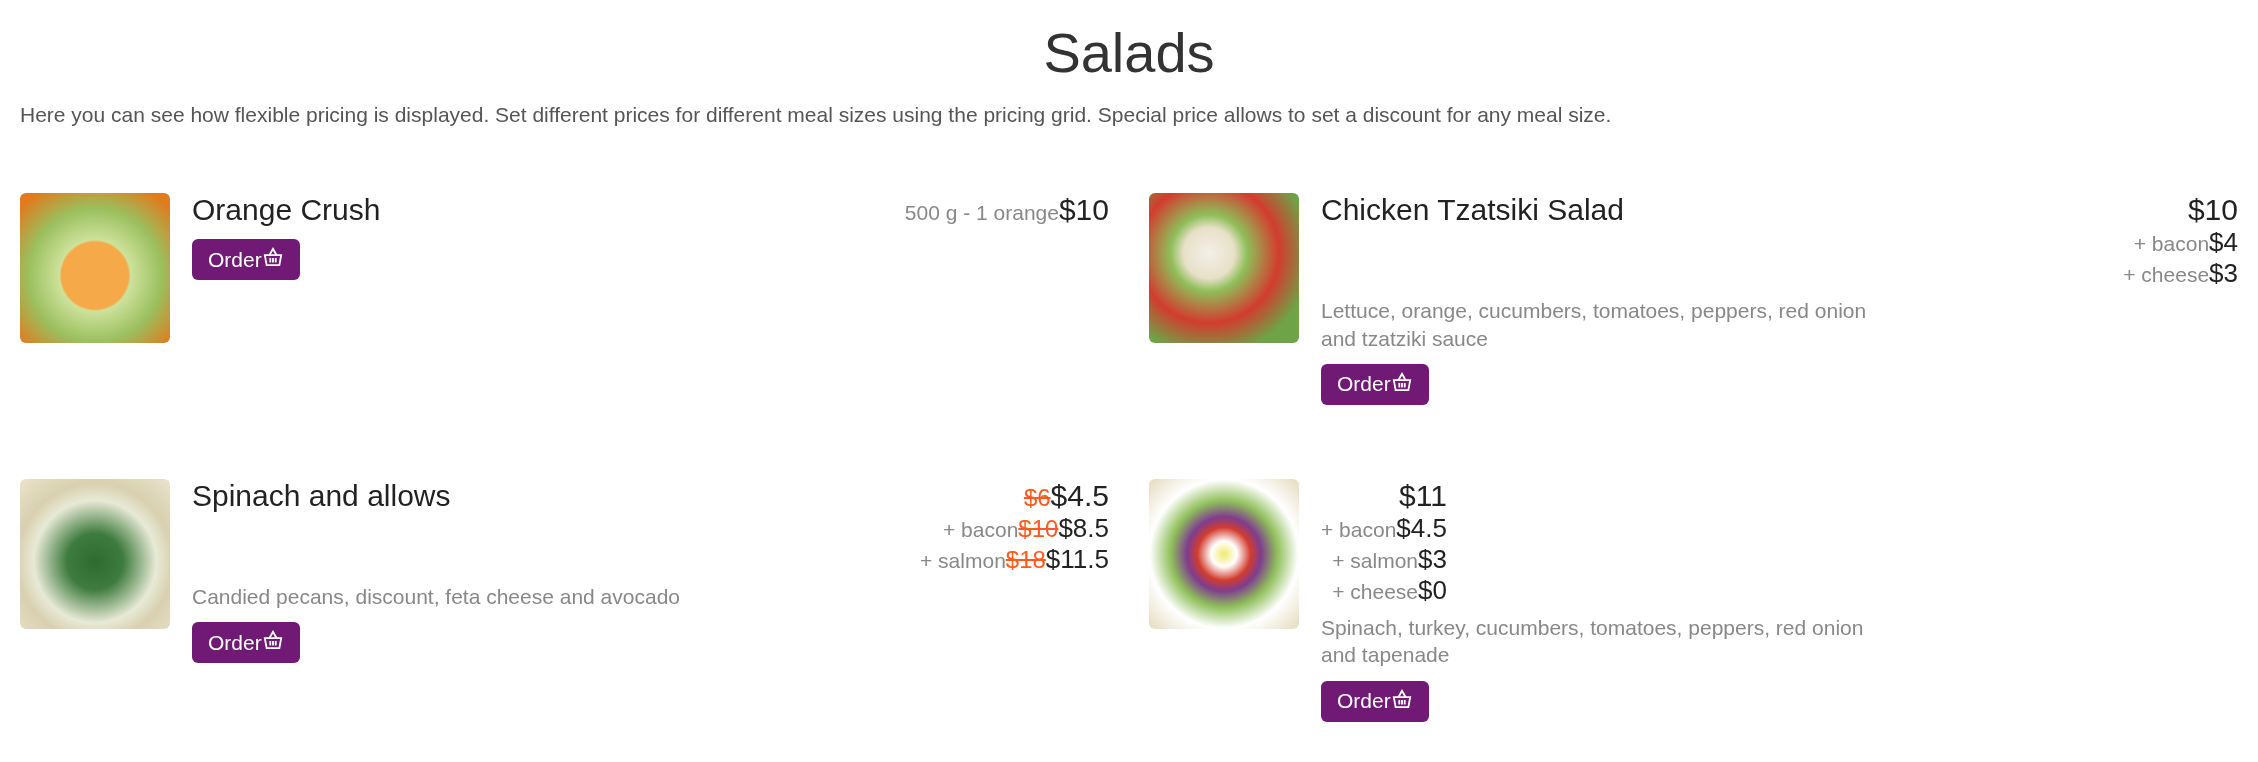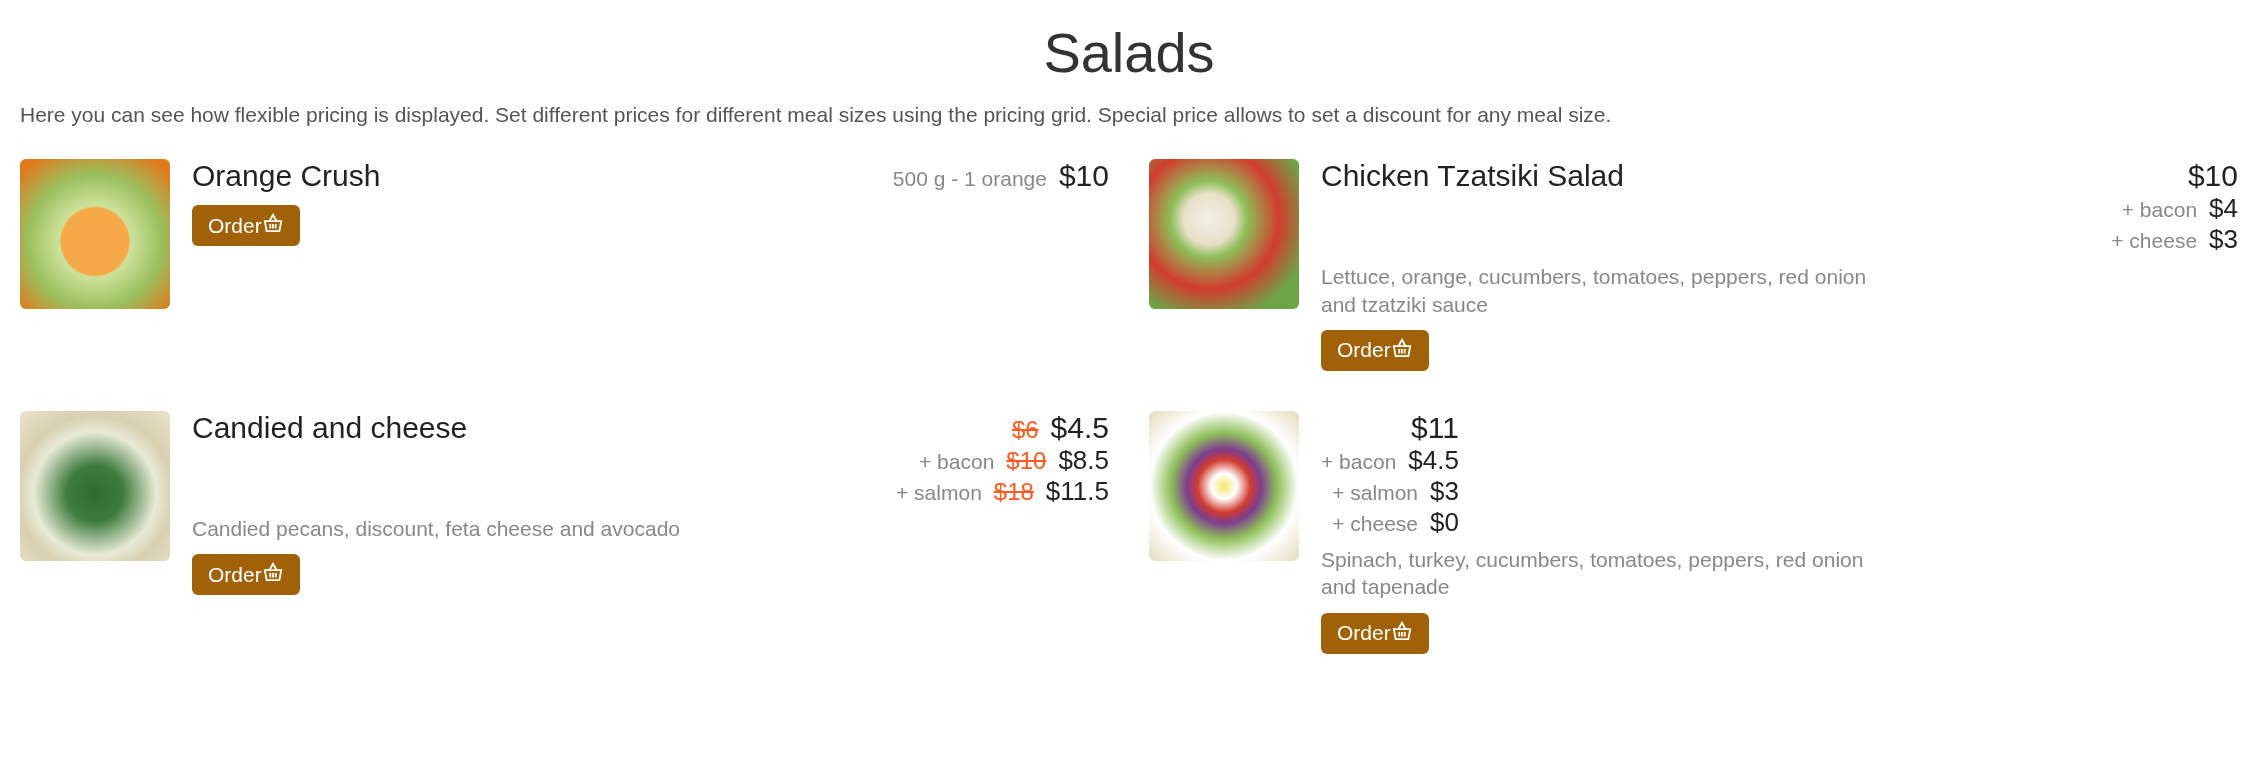--- a/index.html
+++ b/index.html
@@ -1,32 +1,32 @@
 <!DOCTYPE html>
 <html><head>
   <meta charset="utf-8">
   <style>
     * { box-sizing: border-box; margin: 0; padding: 0; }
     body { font-family: "Helvetica Neue", Helvetica, Arial, sans-serif; color: #333; padding: 10px 20px; }
     .title { text-align: center; font-size: 56px; font-weight: 400; margin: 10px 0 16px; }
     .intro { font-size: 21px; color: #555; line-height: 1.35; margin-bottom: 30px; }
     .grid { display: grid; grid-template-columns: 1fr 1fr; gap: 40px 40px; }
-    .card { display: flex; gap: 22px; }
+    .card { display: flex; gap: 22px; margin-top: 34px; }
     .photo { width: 150px; height: 150px; border-radius: 6px; flex-shrink: 0; background-size: cover; background-position: center; }
     .body { flex: 1; display: flex; flex-direction: column; gap: 8px; }
     .toprow { display: flex; align-items: flex-start; justify-content: space-between; gap: 12px; }
     .name { font-size: 30px; font-weight: 400; color: #222; }
     .desc { font-size: 21px; color: #888; line-height: 1.3; max-width: 560px; }
     .pricebox { text-align: right; flex-shrink: 0; }
-    .priceline { display: flex; align-items: baseline; justify-content: flex-end; gap: 12px; white-space: nowrap; }
+    .priceline { display: flex; align-items: baseline; justify-content: flex-end; white-space: nowrap; }
     .pl-note { font-size: 21px; color: #888; }
     .pl-strike { font-size: 24px; color: #ff5a1f; text-decoration: line-through; }
     .pl-price { font-size: 30px; font-weight: 500; color: #222; }
     .pl-price.addon { font-size: 26px; }
-    .order-btn { display: inline-flex; align-items: center; background: #a16207; color: #fff; font-size: 21px; padding: 8px 16px; border-radius: 6px; border: none; cursor: pointer; width: fit-content; margin-top: 4px; }
+    .order-btn { display: inline-flex; align-items: center; background: #701a75; color: #fff; font-size: 21px; padding: 8px 16px; border-radius: 6px; border: none; cursor: pointer; width: fit-content; margin-top: 4px; }
     .order-btn svg { width: 22px; height: 20px; fill: none; stroke: #fff; stroke-width: 2; }
     
     .p0 { background: radial-gradient(circle at 50% 55%, #f6a948 0%, #f6a948 30%, #cde29b 32%, #9bbf5e 60%, #e07b1e 90%); }
     .p1 { background: radial-gradient(circle at 40% 40%, #f2f0e8 0%, #e8e0c8 20%, #8fbf5a 30%, #d23c2e 55%, #6fa347 80%); }
     .p2 { background: radial-gradient(circle at 50% 55%, #2e6b2e 0%, #3e7b3e 25%, #e8ead6 55%, #d8d0b0 70%, #e8e0c8 95%); }
     .p3 { background: radial-gradient(circle at 50% 50%, #f2e96a 0%, #fff 12%, #d23c2e 25%, #7e3d8f 35%, #8fbf5a 50%, #fff 70%, #e8e0c8 95%); }
   </style>
 </head>
 <body>
 
@@ -92,21 +92,21 @@
               <line x1="15" y1="12" x2="15" y2="17"></line>
             </svg></span>
         </button>
       </div>
     </div>
     <div class="card">
       <div class="photo p2"></div>
       <div class="body">
         <div class="toprow">
           <div>
-            <div class="name">Candied and cheese</div>
+            <div class="name">Spinach and allows</div>
           </div>
           <div class="pricebox">
             <div class="priceline">
               <span class="pl-strike">$6</span>
               <span class="pl-price">$4.5</span>
             </div>
             <div class="priceline">
               <span class="pl-note">+ bacon</span>
               <span class="pl-strike">$10</span>
               <span class="pl-price addon">$8.5</span>

